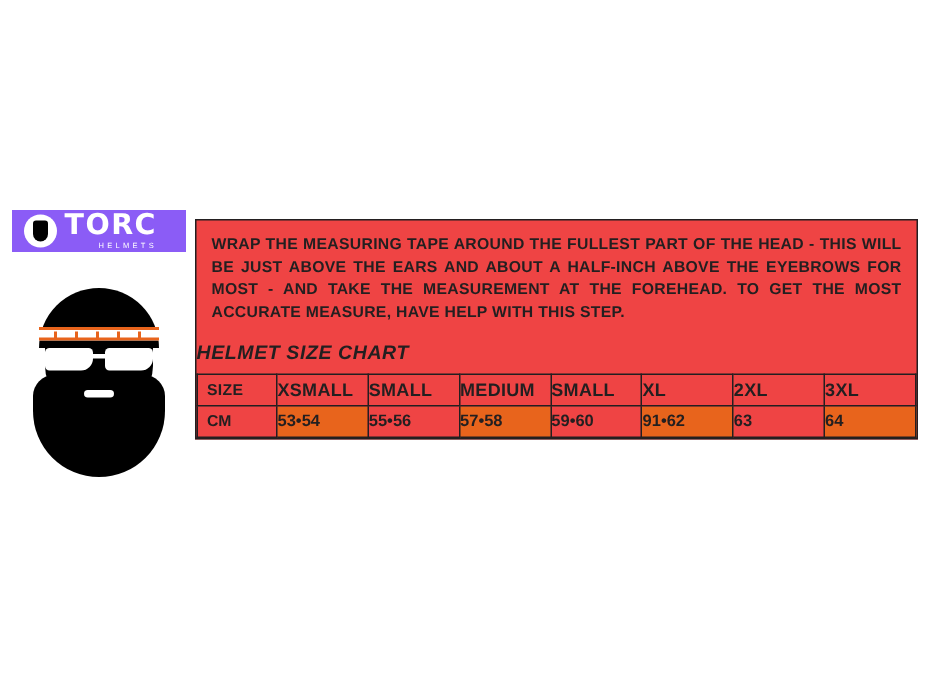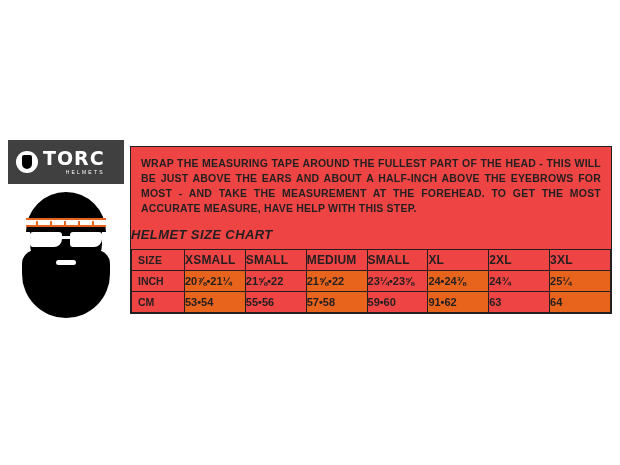--- a/index.html
+++ b/index.html
@@ -25,22 +25,22 @@
     left: 8px;
     top: 140px;
     width: 116px;
     height: 180px;
   }
   .logo-bar {
     position: absolute;
     left: 0;
     top: 0;
     width: 116px;
-    height: 44px;
-    background: #404040;
+    height: 28px;
+    background: #8b5cf6;
     display: flex;
     align-items: center;
     padding-left: 8px;
     box-sizing: border-box;
   }
   .logo-mark {
     width: 22px;
     height: 22px;
     border-radius: 50%;
     background: #ffffff;
@@ -281,30 +281,20 @@
           <th class="val">SMALL</th>
           <th class="val">MEDIUM</th>
           <th class="val">SMALL</th>
           <th class="val">XL</th>
           <th class="val">2XL</th>
           <th class="val">3XL</th>
         </tr>
       </thead>
       <tbody>
         <tr>
-          <td class="rowhead">INCH</td>
-          <td class="val orange">20⅞•21¼</td>
-          <td class="val">21⅝•22</td>
-          <td class="val orange">21⅝•22</td>
-          <td class="val">23¼•23⅝</td>
-          <td class="val orange">24•24⅜</td>
-          <td class="val">24¾</td>
-          <td class="val orange">25¼</td>
-        </tr>
-        <tr>
           <td class="rowhead">CM</td>
           <td class="val orange">53•54</td>
           <td class="val">55•56</td>
           <td class="val orange">57•58</td>
           <td class="val">59•60</td>
           <td class="val orange">91•62</td>
           <td class="val">63</td>
           <td class="val orange">64</td>
         </tr>
       </tbody>

